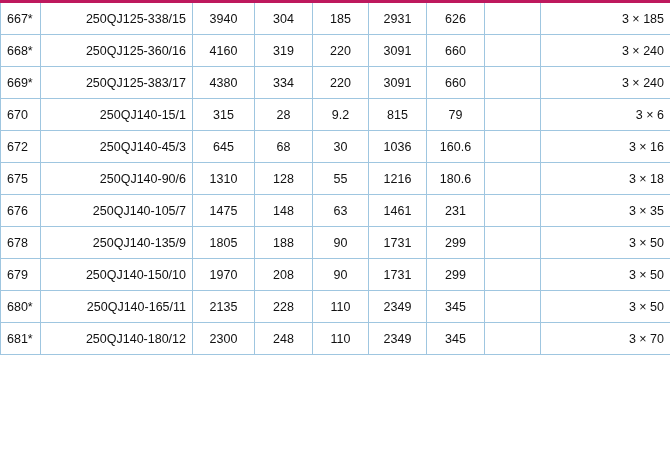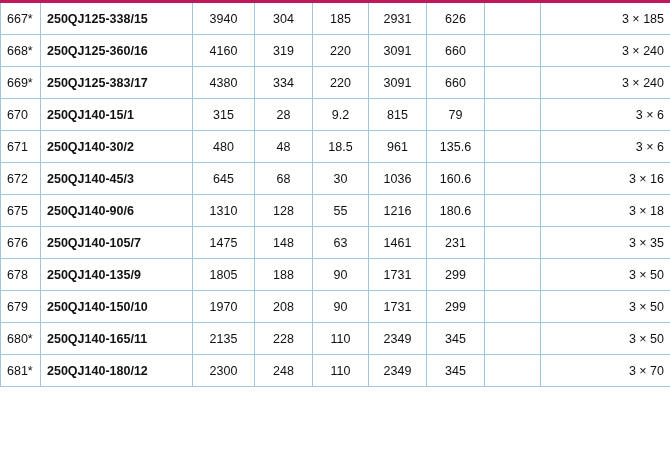--- a/index.html
+++ b/index.html
@@ -38,23 +38,22 @@
   col.c-v4     { width: 58px; }
   col.c-v5     { width: 58px; }
   col.c-gap    { width: 56px; }
   col.c-cable  { width: 130px; }
 
   td.no {
     text-align: left;
     padding-left: 5px;
   }
   td.model {
-    text-align: left;
+    text-align: right;
     padding-left: 7px;
-    font-weight: bold;
   }
   td.num {
     text-align: center;
   }
   td.gap {
     border-top: none;
     border-bottom: none;
     border-left: 1px solid #9fc6e0;
     border-right: 1px solid #9fc6e0;
   }
@@ -120,31 +119,20 @@
         <td class="model">250QJ140-15/1</td>
         <td class="num">315</td>
         <td class="num">28</td>
         <td class="num">9.2</td>
         <td class="num">815</td>
         <td class="num">79</td>
         <td class="gap"></td>
         <td class="cable">3 × 6</td>
       </tr>
       <tr>
-        <td class="no">671</td>
-        <td class="model">250QJ140-30/2</td>
-        <td class="num">480</td>
-        <td class="num">48</td>
-        <td class="num">18.5</td>
-        <td class="num">961</td>
-        <td class="num">135.6</td>
-        <td class="gap"></td>
-        <td class="cable">3 × 6</td>
-      </tr>
-      <tr>
         <td class="no">672</td>
         <td class="model">250QJ140-45/3</td>
         <td class="num">645</td>
         <td class="num">68</td>
         <td class="num">30</td>
         <td class="num">1036</td>
         <td class="num">160.6</td>
         <td class="gap"></td>
         <td class="cable">3 × 16</td>
       </tr>

